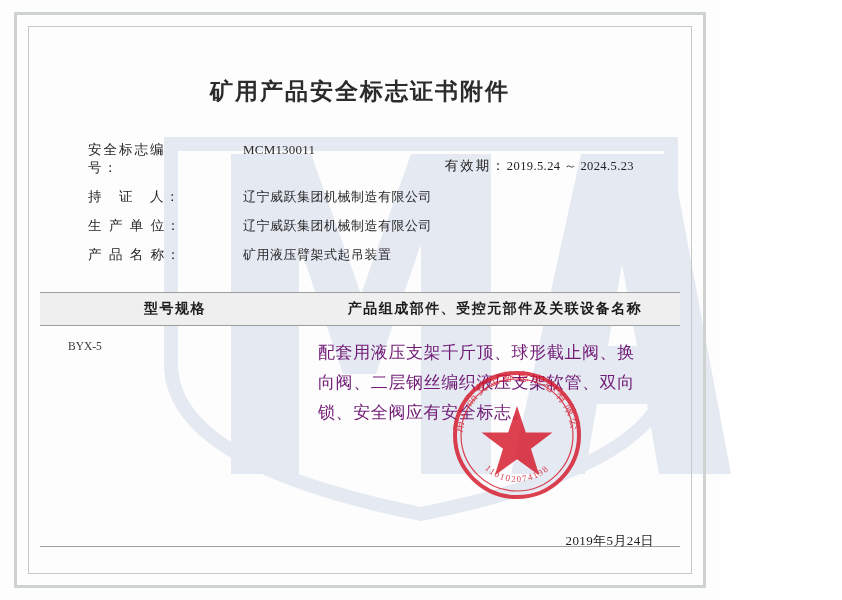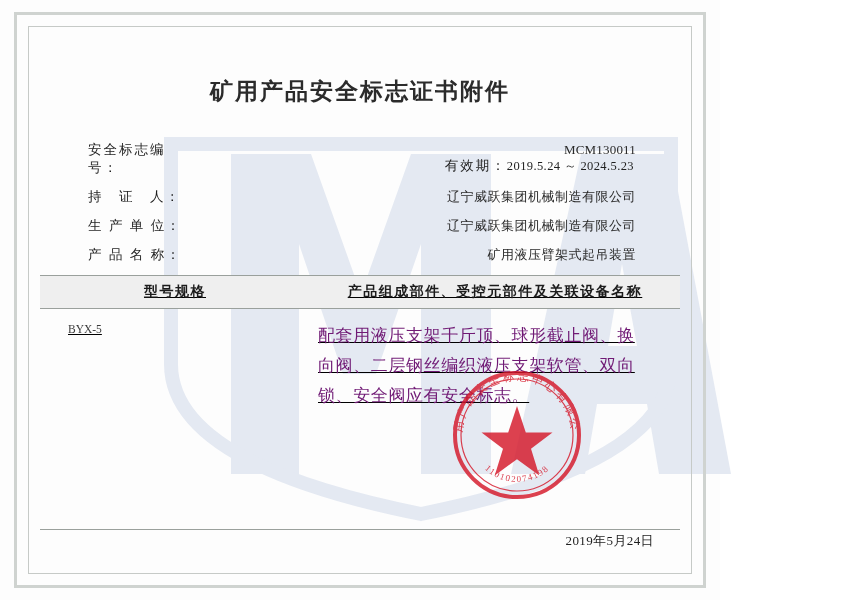--- a/index.html
+++ b/index.html
@@ -81,21 +81,20 @@
     margin-top: 34px;
     padding: 0 44px 0 48px;
     position: relative;
   }
   .meta-row {
     display: flex;
     align-items: baseline;
     margin-bottom: 11px;
     font-size: 13.5px;
     color: #232323;
-    justify-content: space-between;
   }
   .meta-label {
     width: 108px;
     letter-spacing: 2px;
     flex: none;
     color: #1f1f1f;
   }
   .meta-value {
     color: #2a2a2a;
     font-size: 13px;
@@ -113,24 +112,23 @@
     top: 16px;
     font-size: 13.5px;
     color: #1f1f1f;
     letter-spacing: 0.4px;
   }
   .validity .v-label { letter-spacing: 2px; }
   .validity .v-value { font-size: 12.5px; }
 
   
   .table {
-    margin-top: 11px;
+    margin-top: 28px;
     border-top: 1px solid #9aa09c;
     border-bottom: 1px solid #9aa09c;
-    text-decoration: underline;
   }
   .table-head {
     display: flex;
     background: #efefef;
     border-bottom: 1px solid #9aa09c;
     height: 32px;
     align-items: center;
   }
   .th {
     font-size: 14px;

